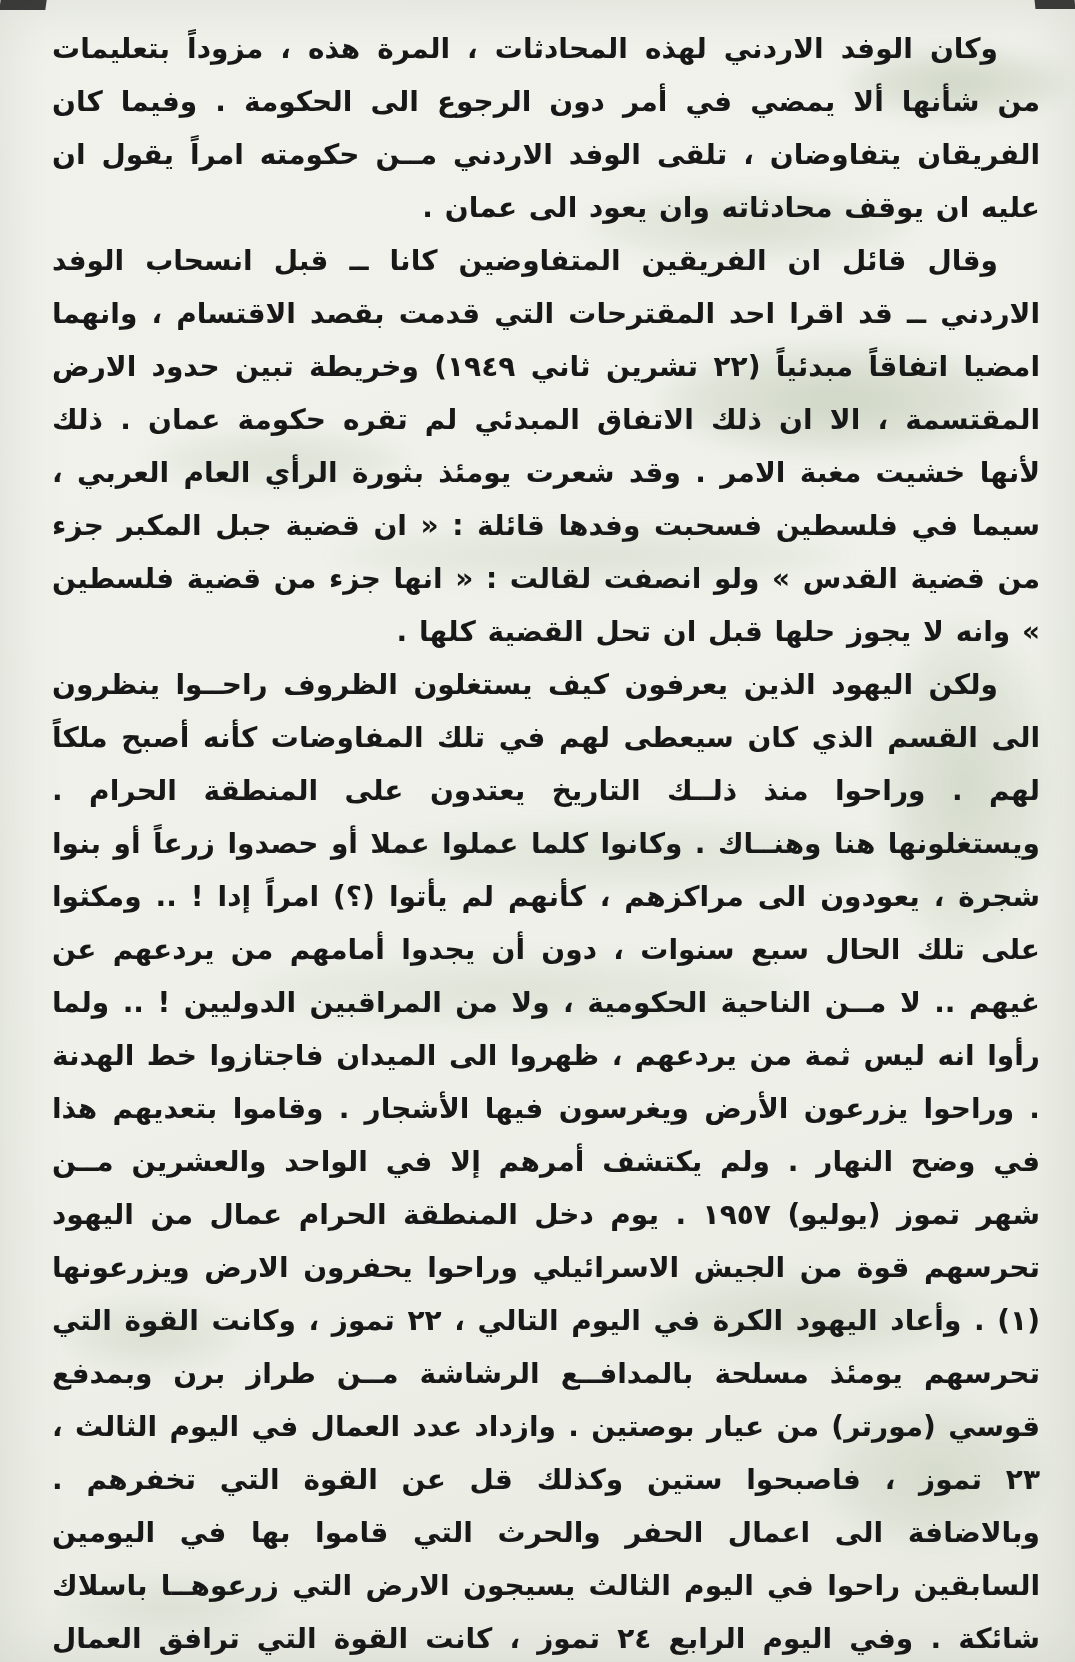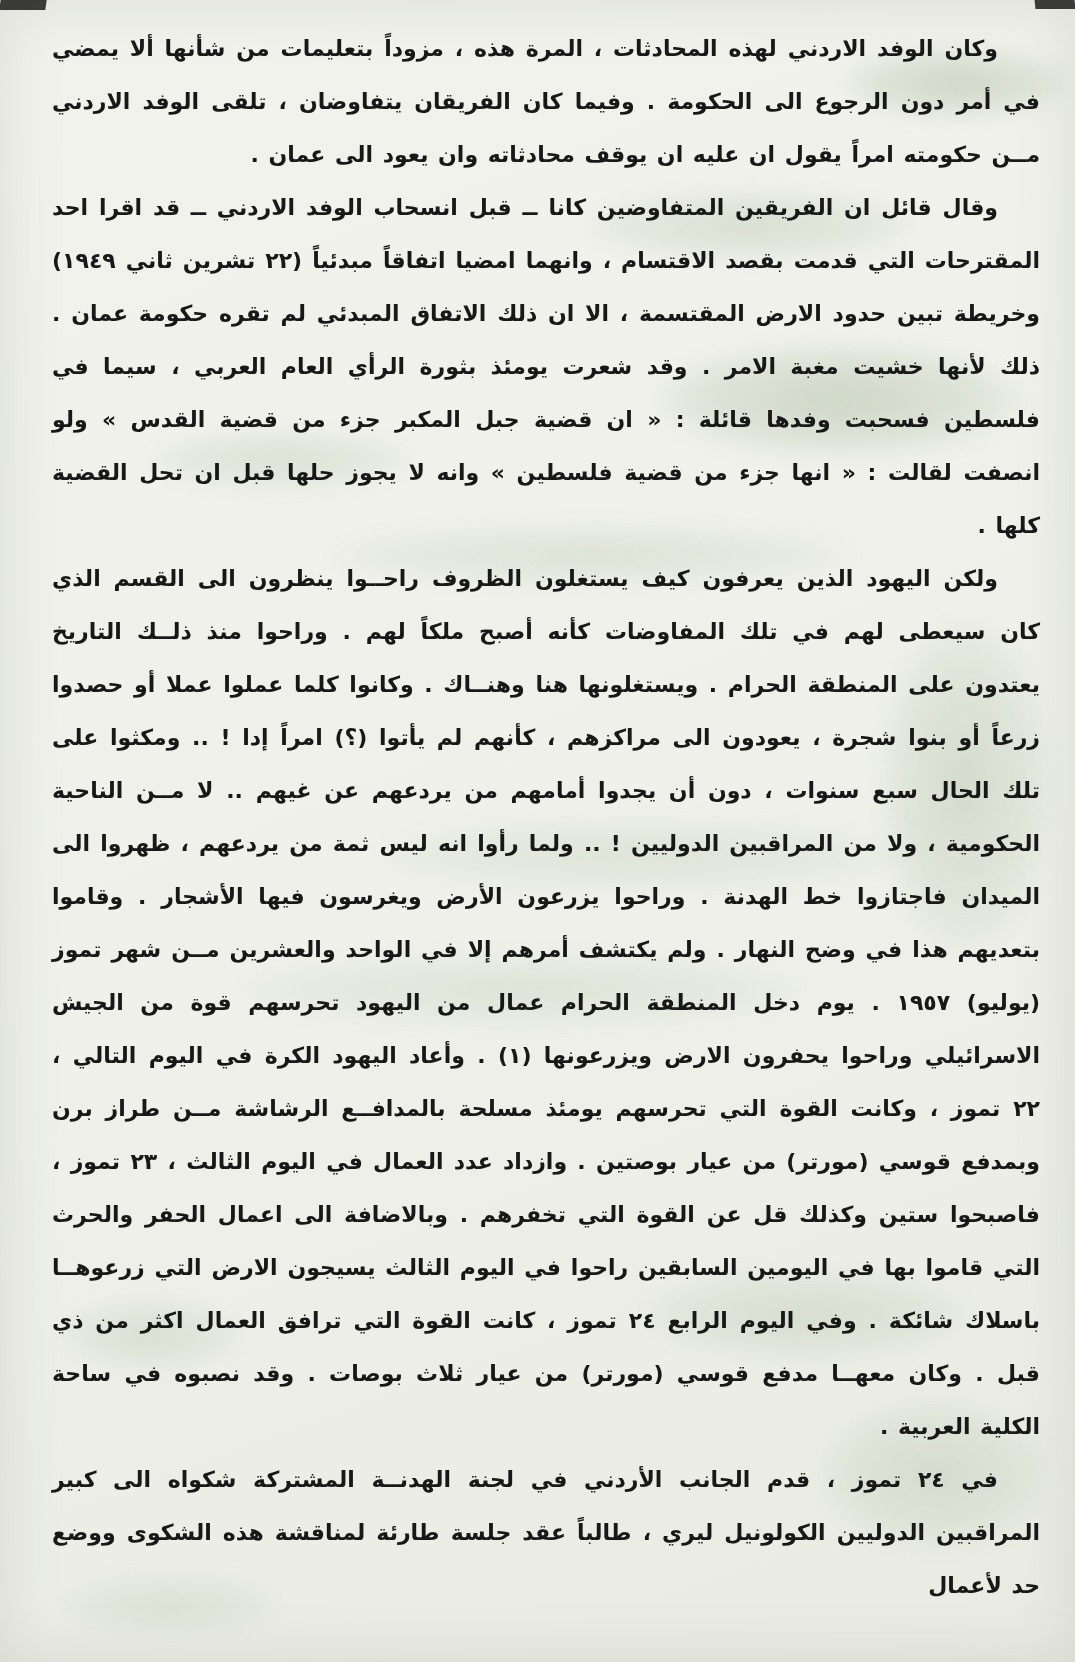--- a/index.html
+++ b/index.html
@@ -41,21 +41,21 @@
 
   .text-block{
     position:absolute;left:0;top:0;width:1075px;
     box-sizing:border-box;
     padding:22px 35px 0 52px;
     direction:rtl;
     color:#181818;
   }
   .para{
     margin:0;
-    font-size:22px;
+    font-size:28px;
     font-weight:700;
     line-height:53px;
     text-align:justify;
     text-indent:42px;
     letter-spacing:0;
     word-spacing:2px;
   }
 </style>
 </head>
 <body>

